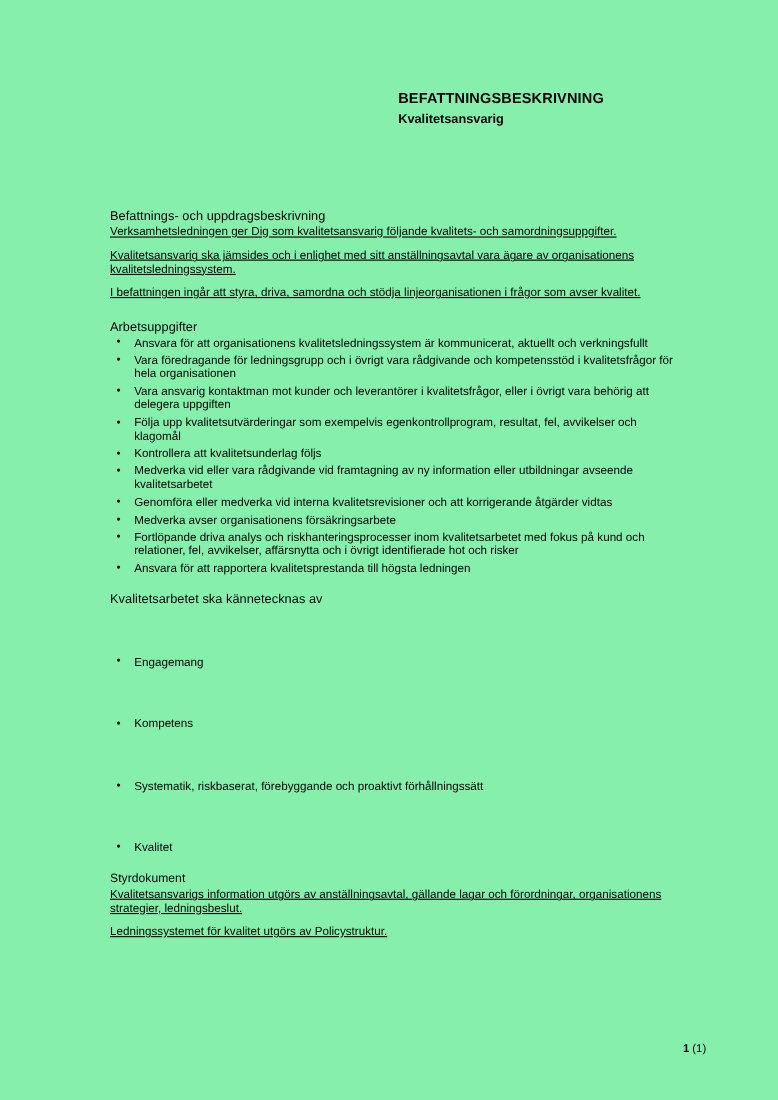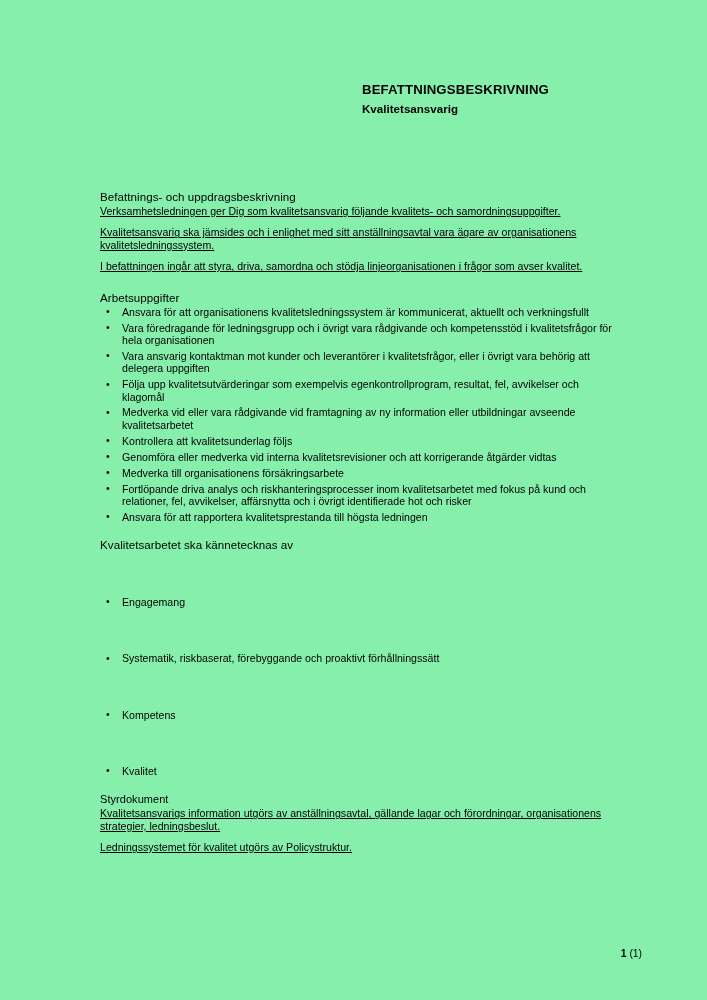--- a/index.html
+++ b/index.html
@@ -131,37 +131,37 @@
 
     <div class="block-gap-sm"></div>
 
     <section>
       <h2 class="section-heading">Arbetsuppgifter</h2>
       <ul class="bullets">
         <li>Ansvara för att organisationens kvalitetsledningssystem är kommunicerat, aktuellt och verkningsfullt</li>
         <li>Vara föredragande för ledningsgrupp och i övrigt vara rådgivande och kompetensstöd i kvalitetsfrågor för hela organisationen</li>
         <li>Vara ansvarig kontaktman mot kunder och leverantörer i kvalitetsfrågor, eller i övrigt vara behörig att delegera uppgiften</li>
         <li>Följa upp kvalitetsutvärderingar som exempelvis egenkontrollprogram, resultat, fel, avvikelser och klagomål</li>
+        <li>Kontrollera att kvalitetsunderlag följs</li>
         <li>Medverka vid eller vara rådgivande vid framtagning av ny information eller utbildningar avseende kvalitetsarbetet</li>
-        <li>Kontrollera att kvalitetsunderlag följs</li>
         <li>Genomföra eller medverka vid interna kvalitetsrevisioner och att korrigerande åtgärder vidtas</li>
-        <li>Medverka till organisationens försäkringsarbete</li>
+        <li>Medverka avser organisationens försäkringsarbete</li>
         <li>Fortlöpande driva analys och riskhanteringsprocesser inom kvalitetsarbetet med fokus på kund och relationer, fel, avvikelser, affärsnytta och i övrigt identifierade hot och risker</li>
         <li>Ansvara för att rapportera kvalitetsprestanda till högsta ledningen</li>
       </ul>
     </section>
 
     <div class="block-gap-md"></div>
 
     <section>
       <h2 class="section-heading">Kvalitetsarbetet ska kännetecknas av</h2>
       <ul class="bullets compact">
         <li>Engagemang</li>
+        <li>Kompetens</li>
         <li>Systematik, riskbaserat, förebyggande och proaktivt förhållningssätt</li>
-        <li>Kompetens</li>
         <li>Kvalitet</li>
       </ul>
     </section>
 
     <div class="block-gap-md"></div>
 
     <section>
       <h2 class="section-heading small">Styrdokument</h2>
       <p class="para">Kvalitetsansvarigs information utgörs av anställningsavtal, gällande lagar och förordningar, organisationens strategier, ledningsbeslut.</p>
       <p class="para">Ledningssystemet för kvalitet utgörs av Policystruktur.</p>

